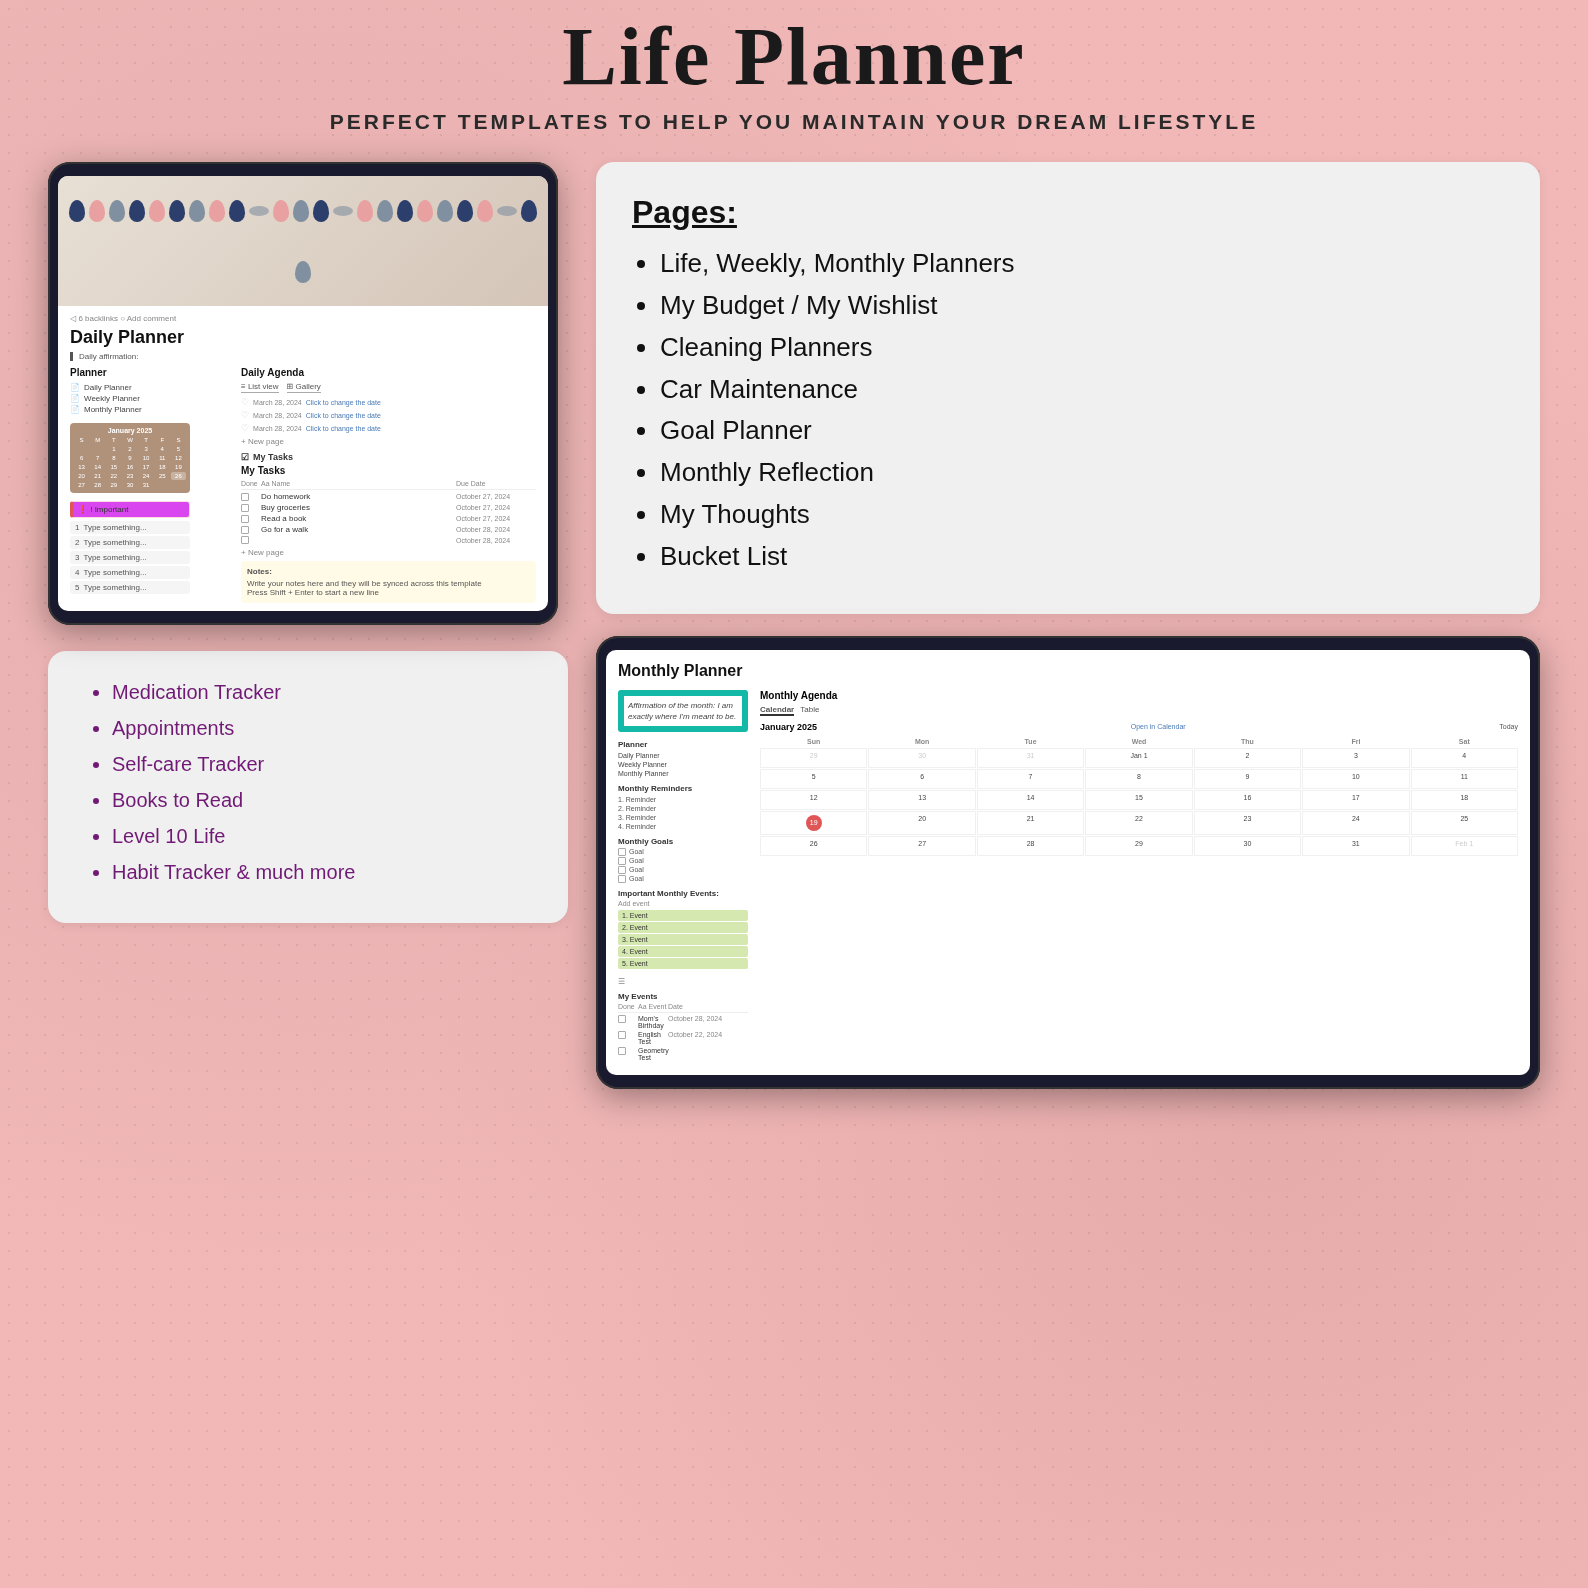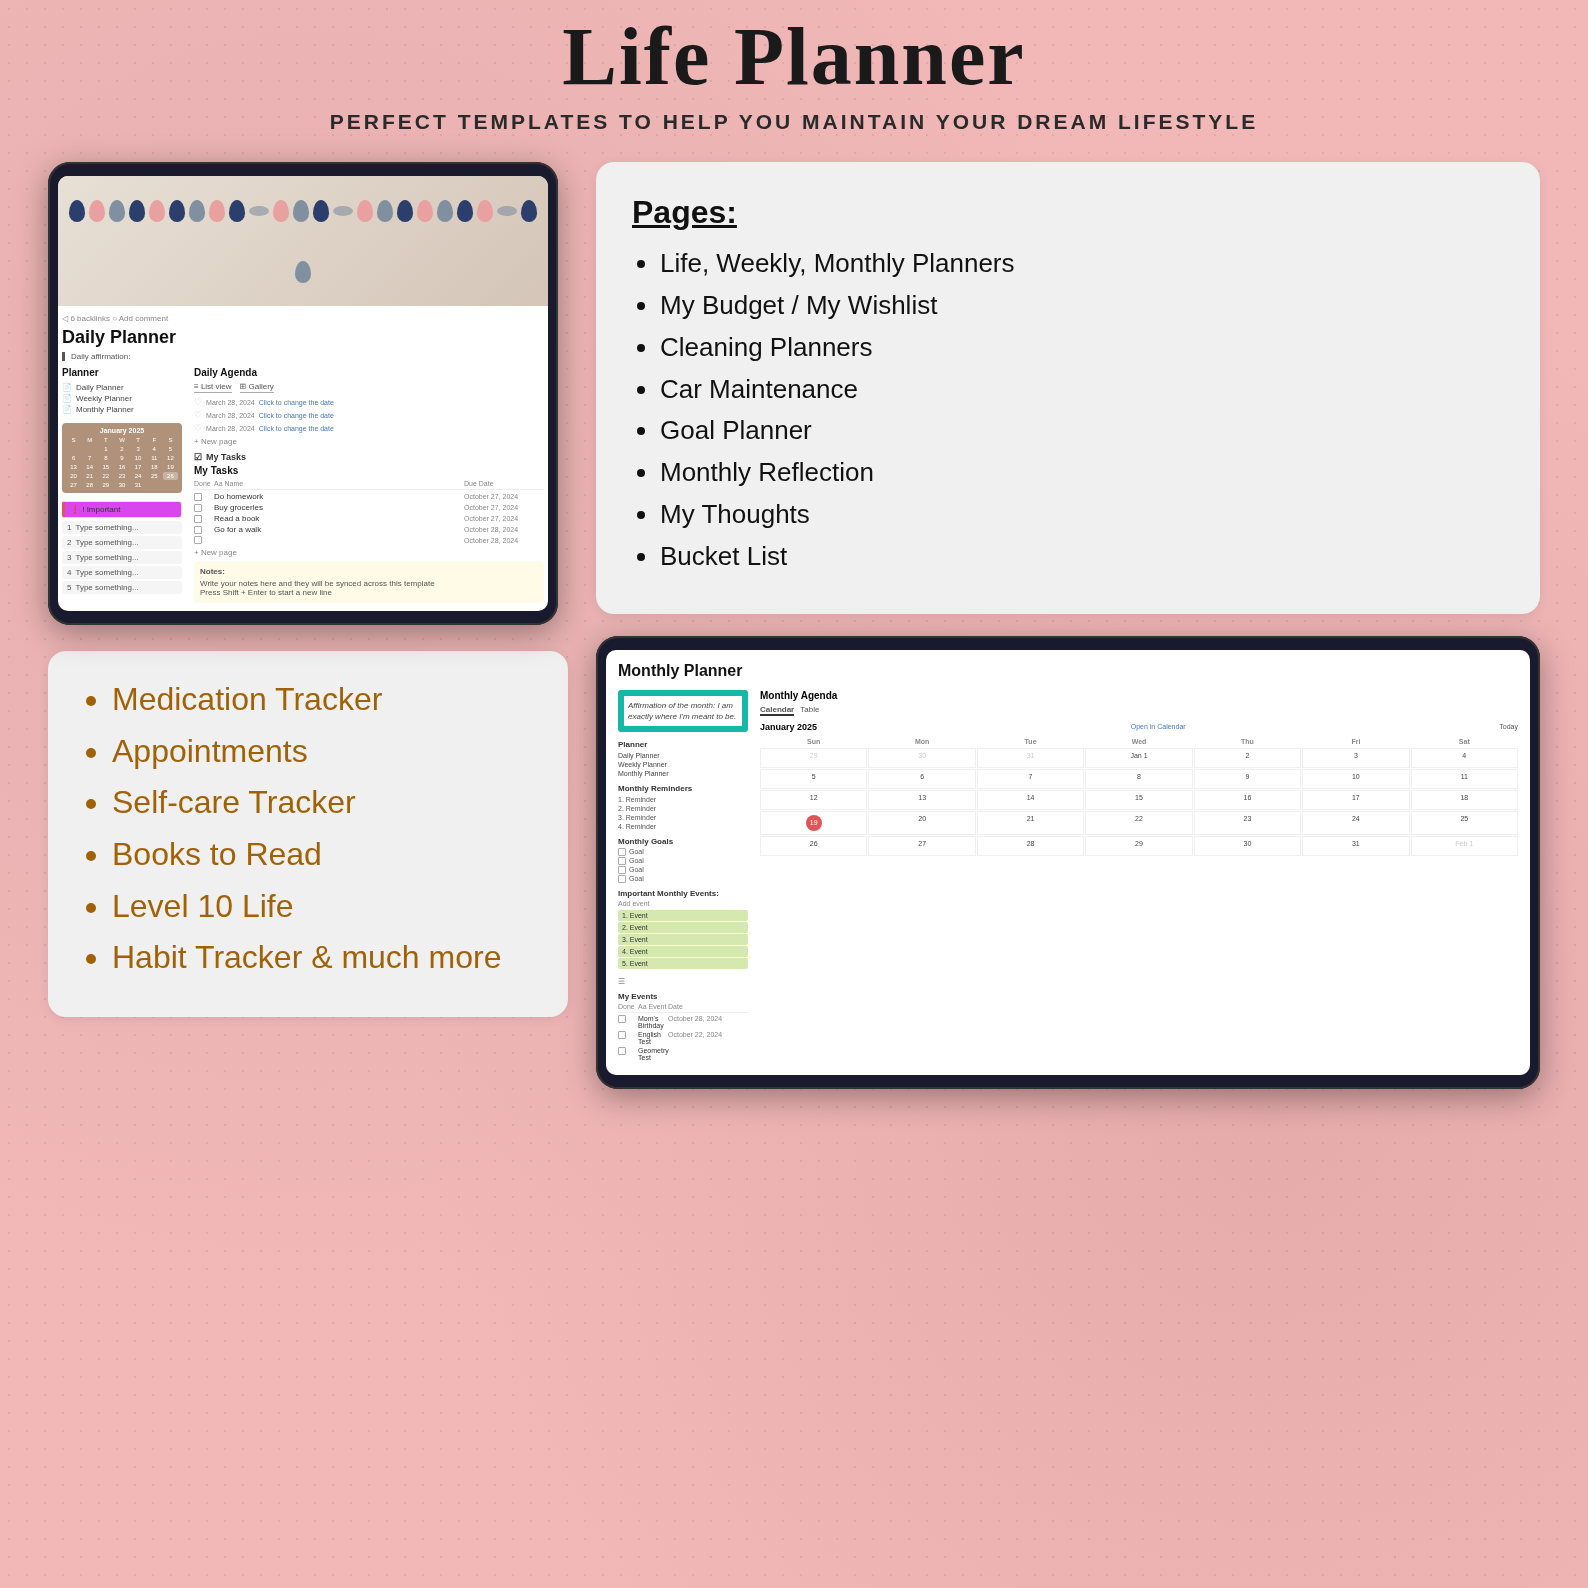--- a/index.html
+++ b/index.html
@@ -134,21 +134,21 @@
     .leaf-shape {
       width: 20px;
       height: 10px;
       border-radius: 50%;
       background: #8090a0;
       opacity: 0.6;
     }
 
     
     .tablet-body {
-      padding: 8px 4px;
+      padding: 8px 12px;
       font-size: 9px;
       color: #333;
     }
 
     .tablet-backlinks {
       color: #888;
       font-size: 8px;
       margin-bottom: 4px;
     }
 
@@ -172,20 +172,21 @@
       gap: 12px;
     }
 
     .tablet-left-sidebar {
       width: 120px;
       flex-shrink: 0;
     }
 
     .tablet-main-area {
       flex: 1;
+      margin-left: 39px;
     }
 
     .tablet-section-title {
       font-size: 10px;
       font-weight: 700;
       color: #111;
       margin-bottom: 4px;
     }
 
     .tablet-nav-item {
@@ -388,22 +389,22 @@
       box-shadow: 0 2px 12px rgba(0,0,0,0.08);
       margin-top: 4px;
     }
 
     .bottom-list {
       list-style: disc;
       padding-left: 28px;
     }
 
     .bottom-list li {
-      font-size: 32px;
-      color: #a16207;
+      font-size: 20px;
+      color: #701a75;
       margin-bottom: 10px;
       line-height: 1.3;
     }
 
     
     .monthly-tablet {
       background: #1a1a2e;
       border-radius: 22px;
       padding: 14px 10px;
       box-shadow: 0 8px 32px rgba(0,0,0,0.35), inset 0 0 0 2px #333;

